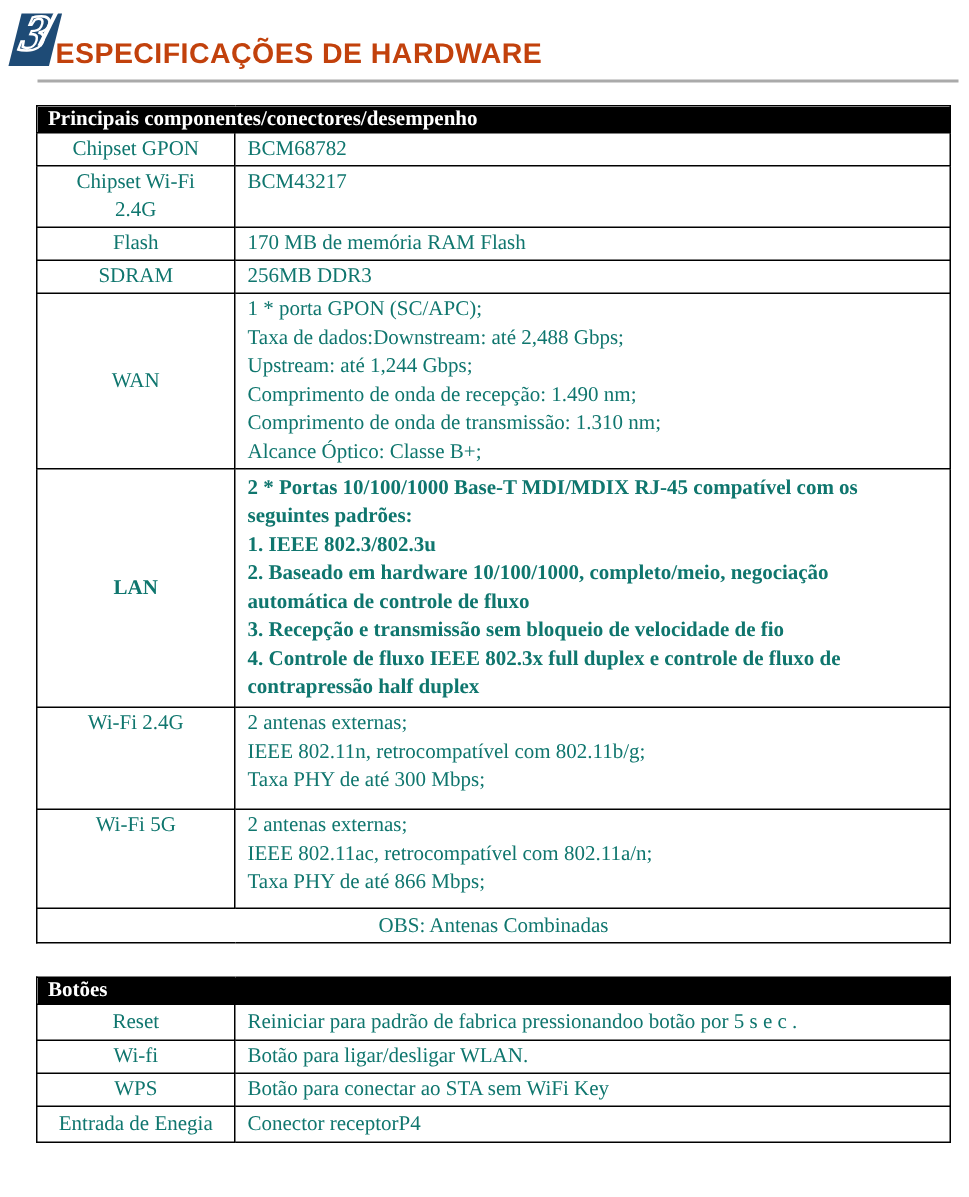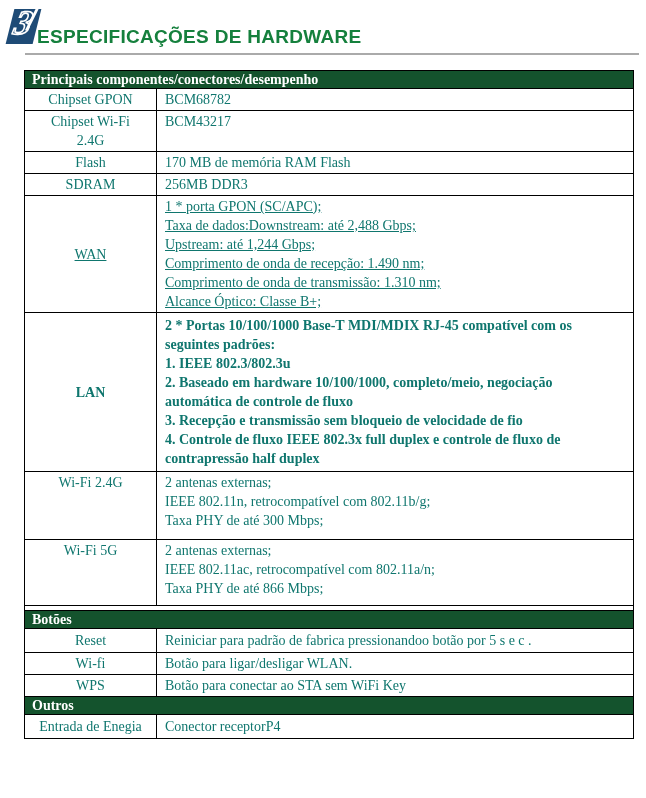--- a/index.html
+++ b/index.html
@@ -32,70 +32,70 @@
     font-style: italic; font-weight: 900;
     font-size: 34px; line-height: 40px;
     color: #1e4b76;
     -webkit-text-stroke: 1.6px #ffffff;
   }
 
   .doc-title {
     position: absolute; left: 37px; top: 26px;
     font-family: "Liberation Sans", sans-serif;
     font-weight: bold; font-size: 19px;
-    color: #15803d; letter-spacing: 0.3px;
+    color: #c2410c; letter-spacing: 0.3px;
     white-space: nowrap;
   }
   .title-rule {
     position: absolute; left: 25px; top: 53px;
     width: 614px; height: 2px; background: #aaaaaa;
   }
 
   
   table {
     position: absolute; left: 24px;
     width: 609px;
     border-collapse: collapse;
     table-layout: fixed;
   }
   #spec-table { top: 70px; }
-  #buttons-table { top: 610px; }
+  #buttons-table { top: 651px; }
 
   td {
     border: 1px solid #000000;
     font-size: 14px; color: #0f766e;
     padding: 1px 8px;
     line-height: 19px;
     white-space: pre-line;
     vertical-align: middle;
     overflow: hidden;
   }
   col.label-col { width: 132px; }
   col.value-col { width: 477px; }
 
   td.section-header {
-    background: #14532d;
+    background: #000000;
     color: #ffffff;
     font-weight: bold;
     height: 15px;
     line-height: 15px;
     padding-left: 7px;
     white-space: nowrap;
   }
   td.label-cell { text-align: center; }
   td.value-cell { text-align: left; }
   td.v-top { vertical-align: top; }
   td.obs-cell { text-align: center; height: 20px; }
 
   
   tr.h15 td { height: 15px; }
   tr.h17 td { height: 17px; margin-left: 36px; }
   tr.h21 td { height: 21px; }
   tr.h33 td { height: 33px; }
-  tr.h113 td { height: 113px; text-decoration: underline; }
+  tr.h113 td { height: 113px; }
   tr.h156 td { height: 156px; font-weight: bold; }
   tr.h65 td { height: 65px; }
   tr.h63 td { height: 63px; }
   tr.h19 td { height: 19px; }
 </style>
 </head>
 <body>
 
 <div class="page">
 
@@ -186,23 +186,20 @@
       <td class="value-cell">Reiniciar para padrão de fabrica pressionandoo botão por 5 s e c .</td>
     </tr>
     <tr class="h17">
       <td class="label-cell">Wi-fi</td>
       <td class="value-cell">Botão para ligar/desligar WLAN.</td>
     </tr>
     <tr class="h17">
       <td class="label-cell">WPS</td>
       <td class="value-cell">Botão para conectar ao STA sem WiFi Key</td>
     </tr>
-    <tr class="h15">
-      <td class="section-header" colspan="2">Outros</td>
-    </tr>
     <tr class="h21">
       <td class="label-cell">Entrada de Enegia</td>
       <td class="value-cell">Conector receptorP4</td>
     </tr>
   </tbody>
     </table>
 
 </div>
 
 </body></html>

